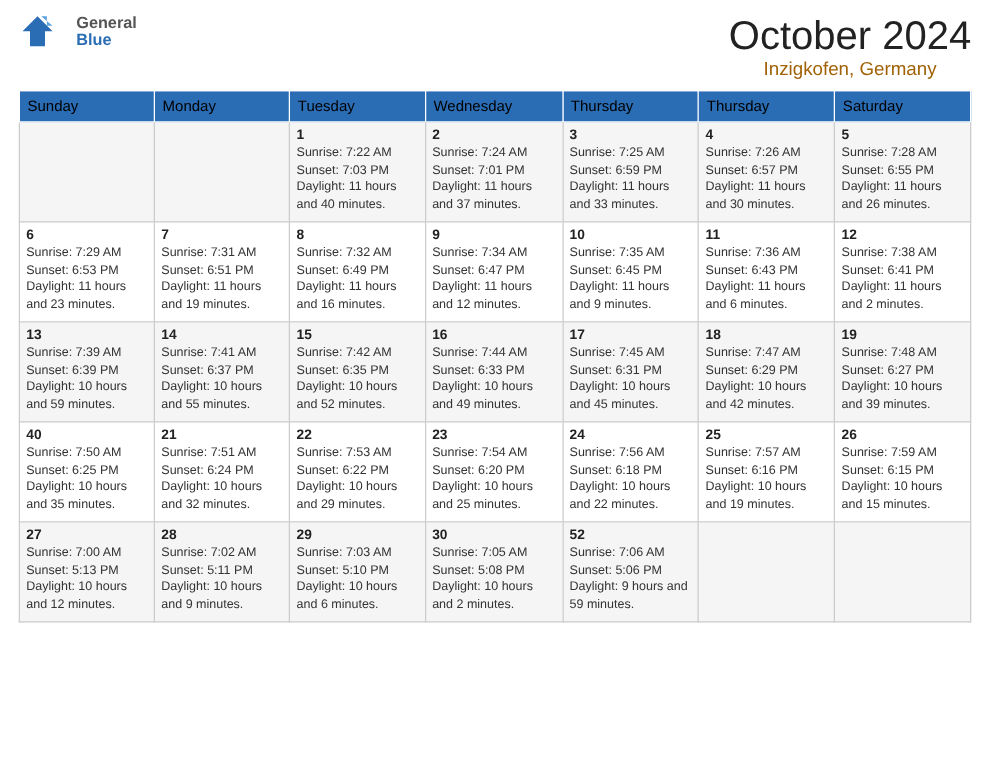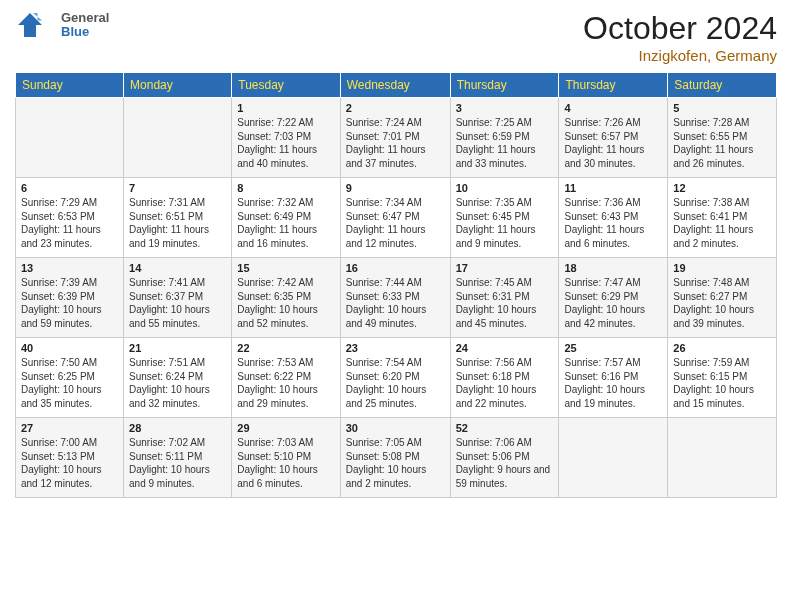--- a/index.html
+++ b/index.html
@@ -34,39 +34,39 @@
       font-weight: bold;
       line-height: 1.1;
     }
     .logo-general { color: #555; }
     .logo-blue { color: #2a6db5; }
     .logo-icon {
       width: 30px;
       height: 30px;
     }
     .title-block {
-      text-align: right;
+      text-align: center;
     }
     .title-month {
       font-size: 32px;
       font-weight: normal;
       color: #222;
     }
     .title-location {
       font-size: 15px;
       color: #a16207;
     }
     .calendar {
       width: 100%;
       border-collapse: collapse;
       font-size: 10.5px;
     }
     .calendar thead th {
       background: #2a6db5;
-      color: #fde047;
+      color: #000000;
       padding: 5px 6px;
       text-align: left;
       font-size: 12px;
       font-weight: normal;
       border: 1px solid #fff;
     }
     .calendar tbody td {
       border: 1px solid #ccc;
       vertical-align: top;
       padding: 4px 5px;

